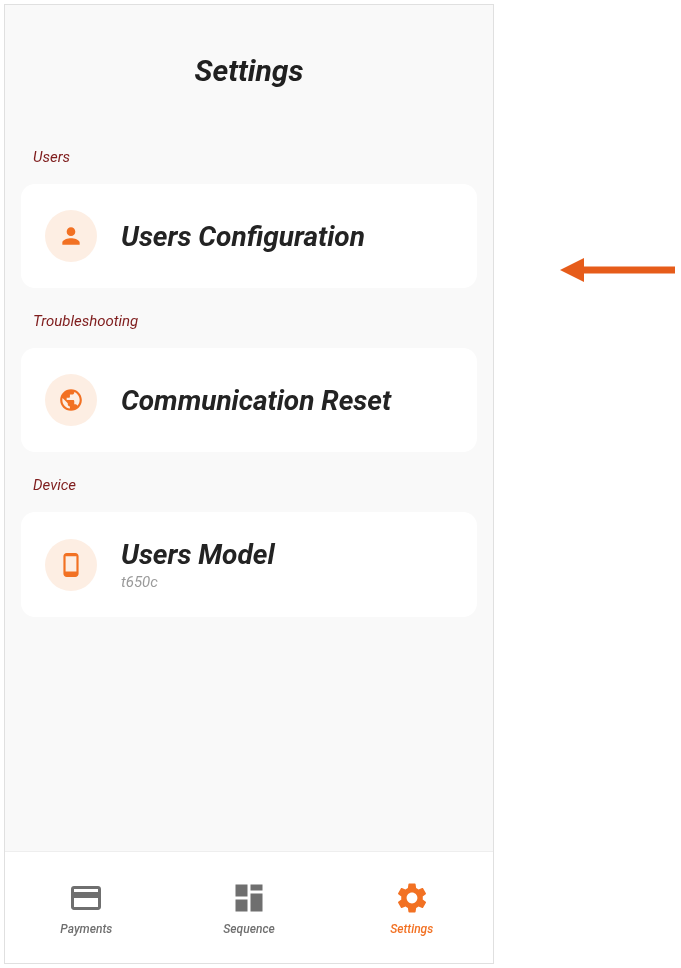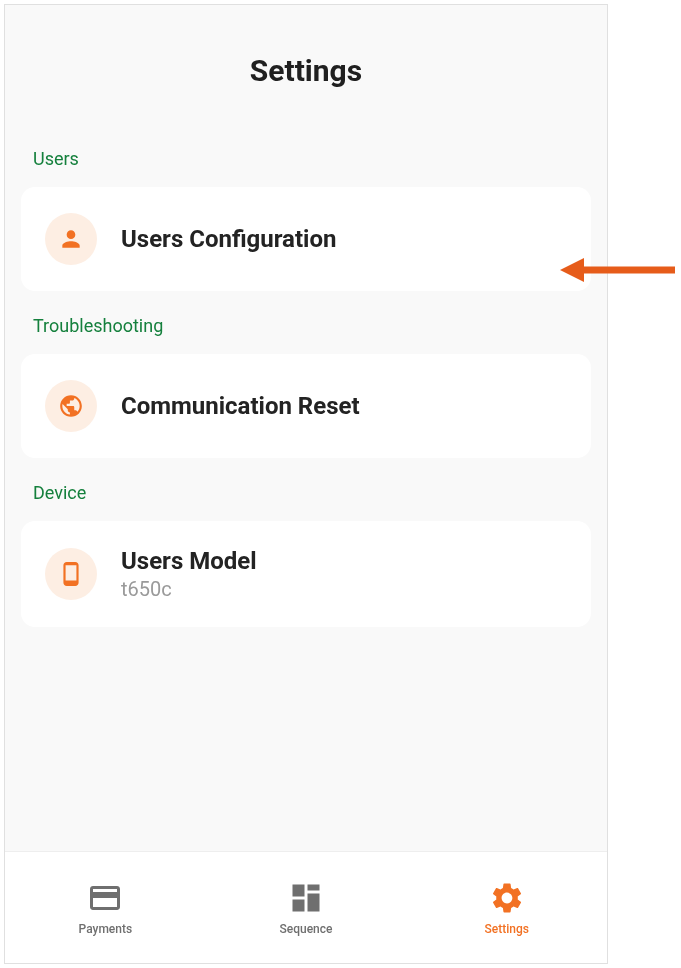--- a/index.html
+++ b/index.html
@@ -8,44 +8,45 @@
       box-sizing: border-box;
     }
     body {
       font-family: -apple-system, BlinkMacSystemFont, "Segoe UI", Roboto, Helvetica, Arial, sans-serif;
       background: #ffffff;
       width: 681px;
       height: 968px;
       position: relative;
     }
     .screen {
-      width: 604px;
+      width: 490px;
       height: 960px;
       border: 1px solid #e0e0e0;
       background: #f9f9f9;
       position: relative;
       display: flex;
       flex-direction: column;
       margin: 4px;
+      font-style: italic;
     }
     .content {
       flex: 1;
       overflow: hidden;
       padding: 0;
     }
     .page-title {
       text-align: center;
       font-size: 30px;
       font-weight: 700;
       color: #202020;
       padding: 48px 0 36px 0;
     }
     .section-label {
-      font-size: 18px;
-      color: #15803d;
+      font-size: 15px;
+      color: #7f1d1d;
       padding: 24px 28px 18px 28px;
       font-weight: 400;
     }
     .card {
       background: #ffffff;
       border-radius: 14px;
       margin: 0 16px;
       padding: 4px 0;
     }
     .list-item {
@@ -69,26 +70,26 @@
       height: 26px;
       fill: #f27123;
     }
     .item-text {
       margin-left: 24px;
       display: flex;
       flex-direction: column;
       justify-content: center;
     }
     .item-label {
-      font-size: 24px;
+      font-size: 28px;
       font-weight: 700;
       color: #232323;
     }
     .item-sub {
-      font-size: 20px;
+      font-size: 15px;
       color: #9a9a9a;
       margin-top: 2px;
       font-weight: 400;
     }
     .bottom-nav {
       height: 112px;
       background: #ffffff;
       border-top: 1px solid #eeeeee;
       display: flex;
       align-items: center;

